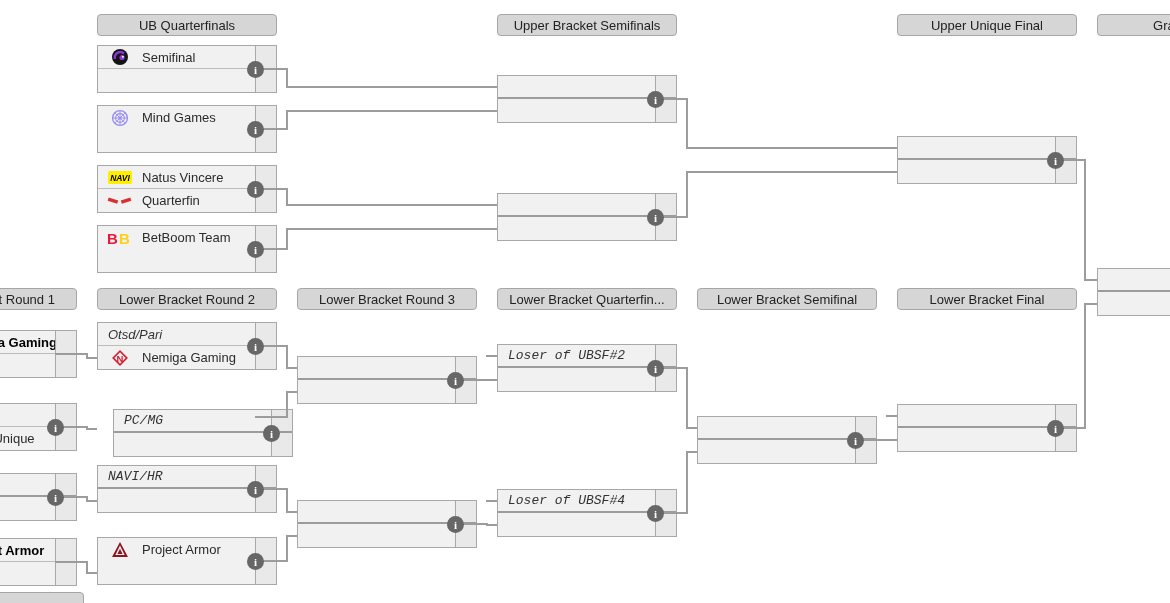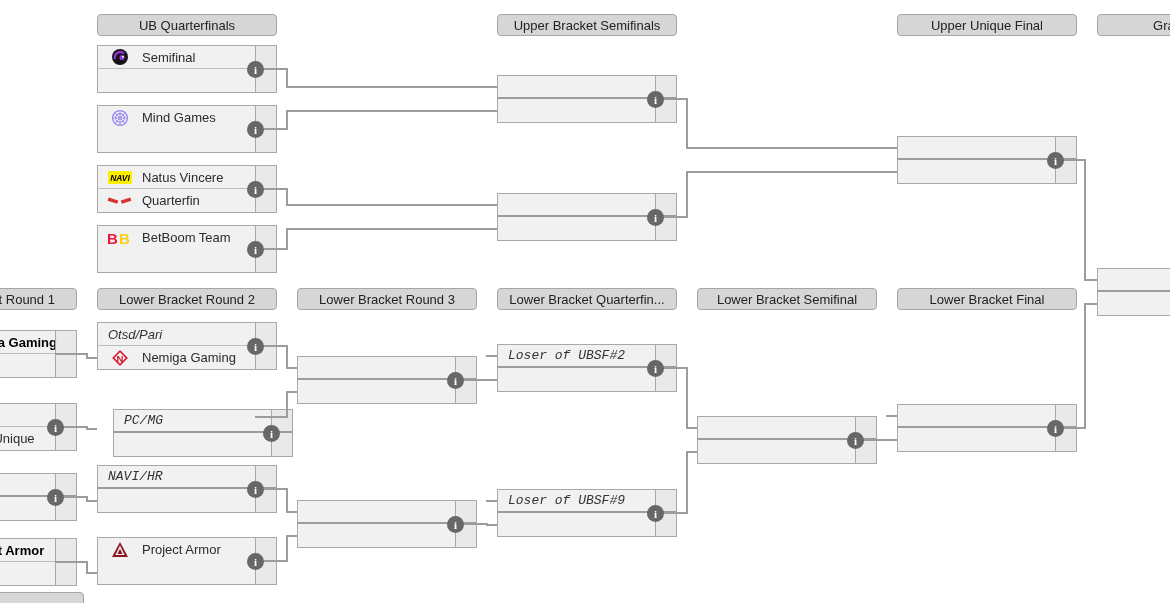--- a/index.html
+++ b/index.html
@@ -290,21 +290,21 @@
       </div>
       <span class="score-cell score-bottom"></span>
       <div class="slot bottom"></div>
       <div class="vline"></div>
       <div class="info">i</div>
     </div>
     <div class="line" style="left: 486px; top: 355px; width: 11px; height: 2px;"></div>
     <div class="match thick" style="left: 497px; top: 489px;">
       <span class="score-cell score-top"></span>
       <div class="slot top">
-        <span class="team-name kind-placeholder">Loser of UBSF#9</span>
+        <span class="team-name kind-placeholder">Loser of UBSF#4</span>
       </div>
       <span class="score-cell score-bottom"></span>
       <div class="slot bottom"></div>
       <div class="vline"></div>
       <div class="info">i</div>
     </div>
     <div class="line" style="left: 486px; top: 500px; width: 11px; height: 2px;"></div>
     <div class="match thick" style="left: 697px; top: 416px;">
       <span class="score-cell score-top"></span>
       <div class="slot top"></div>

